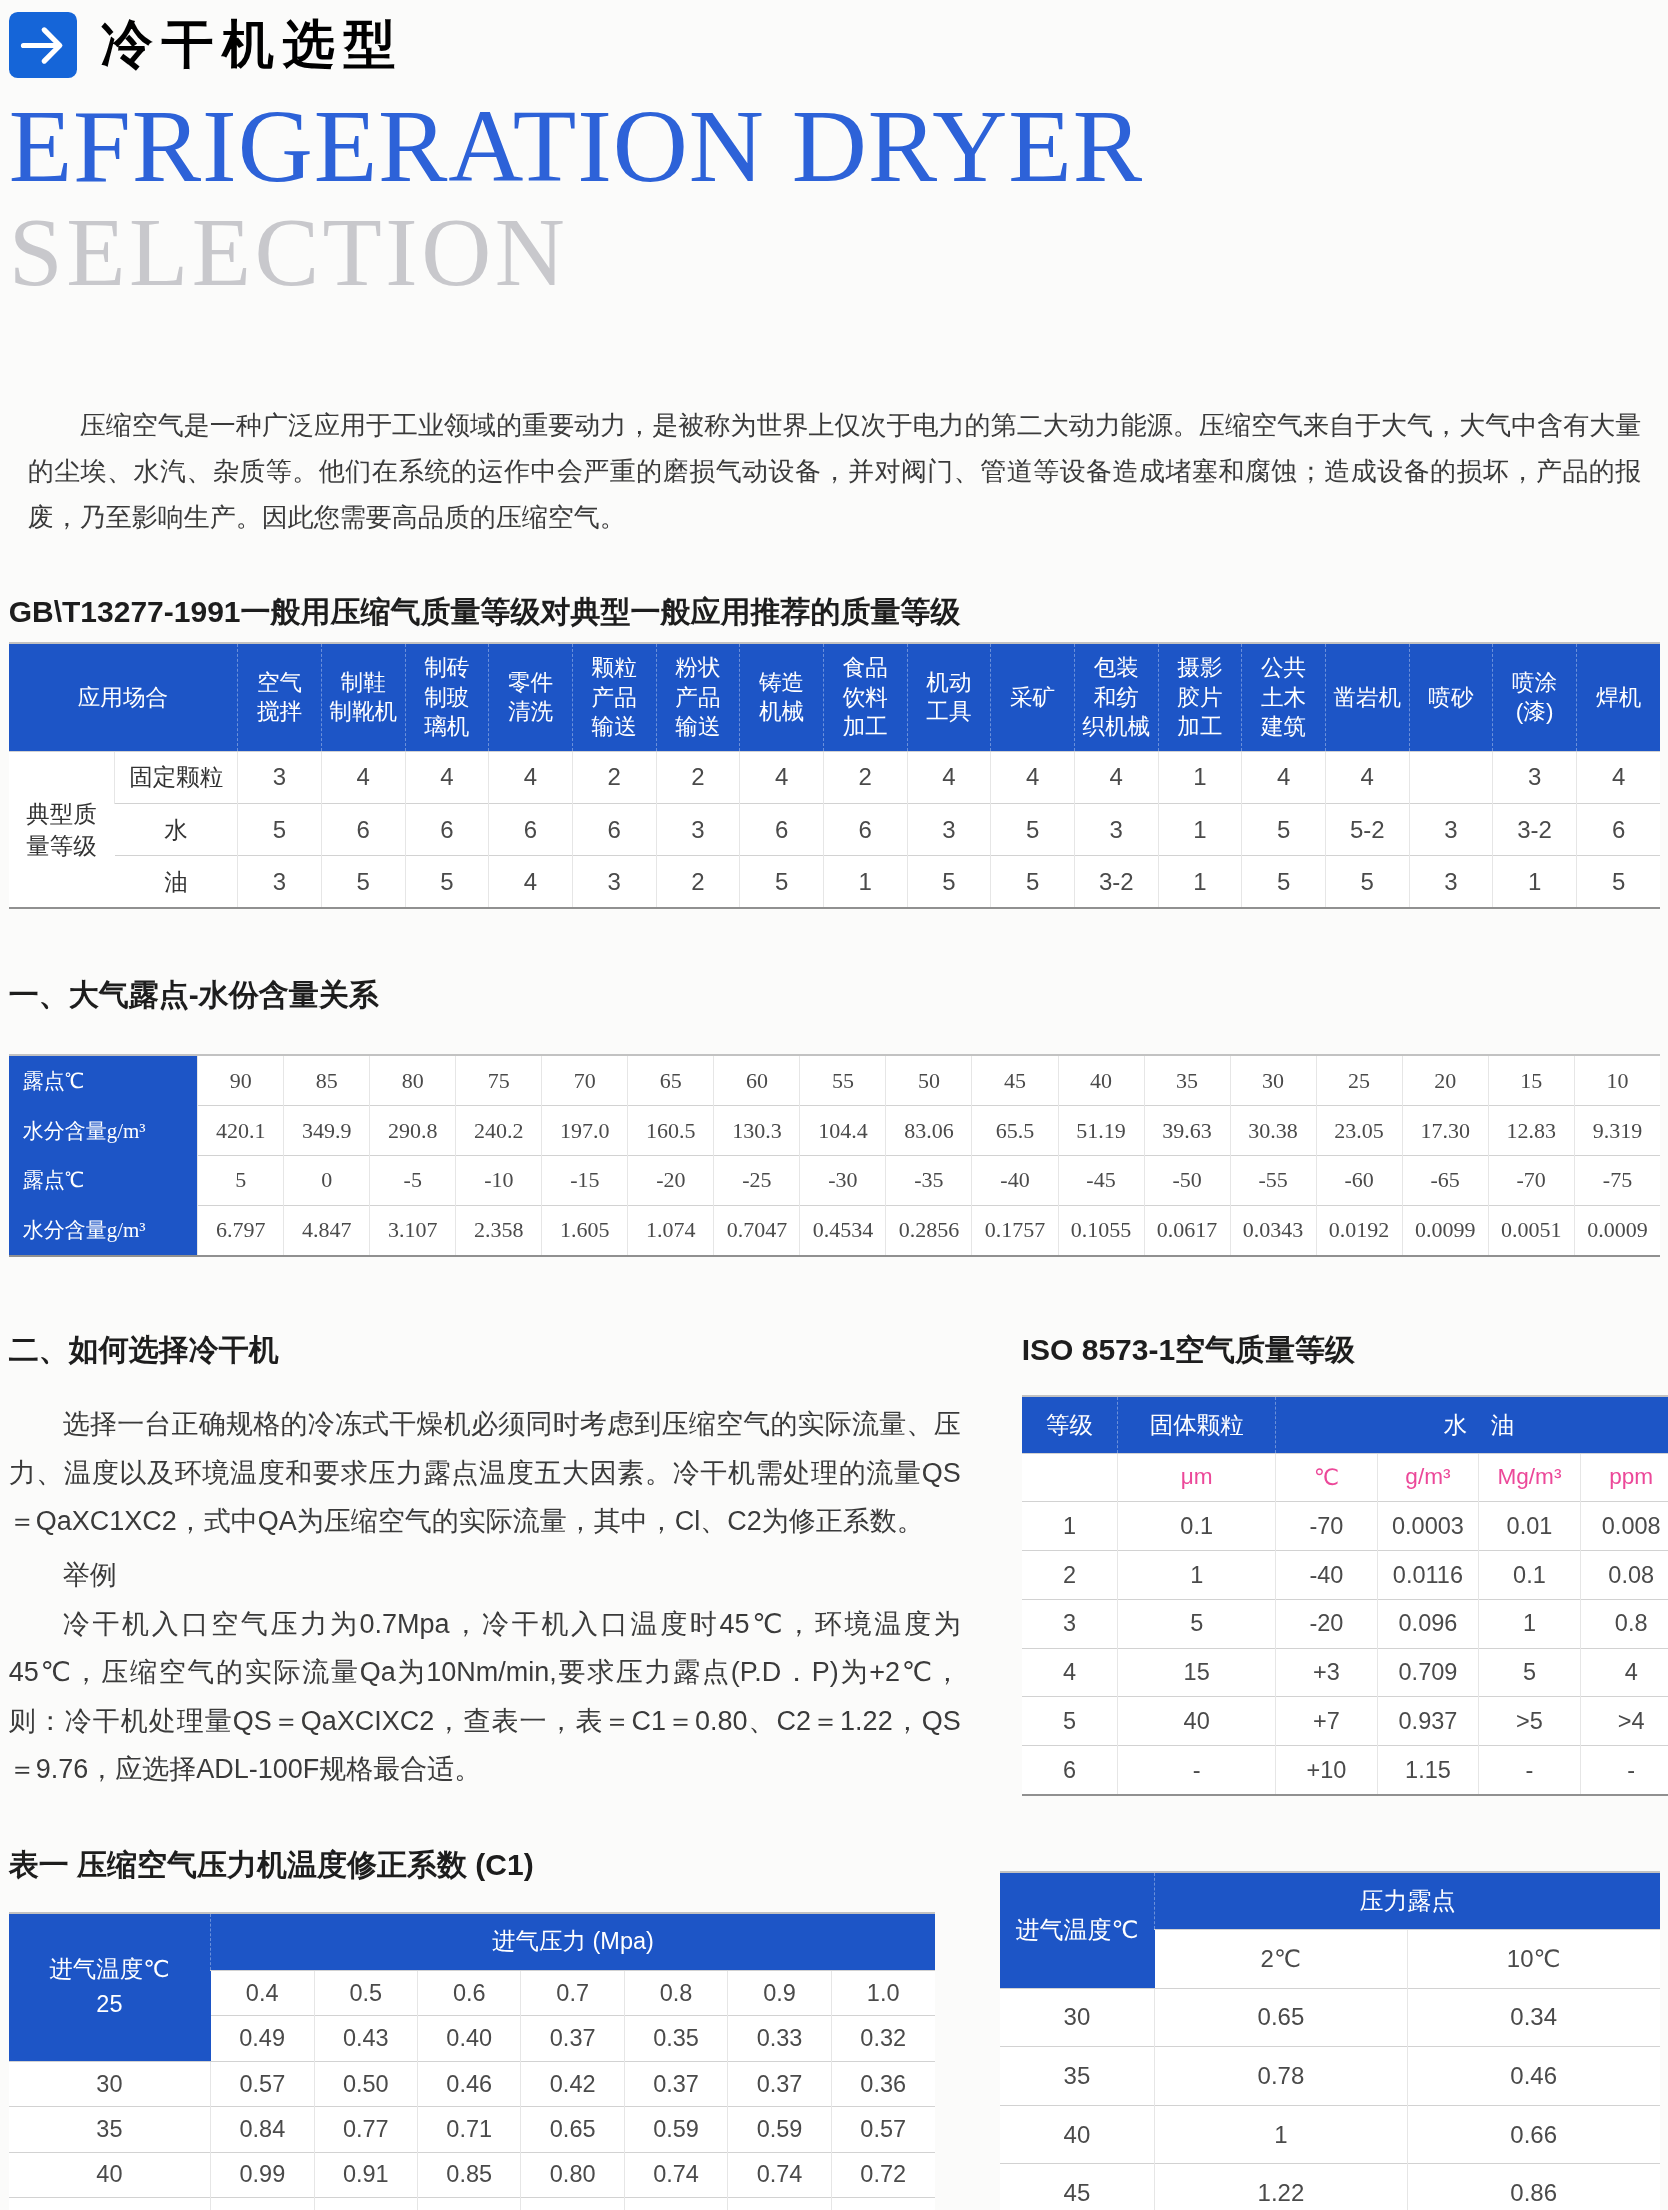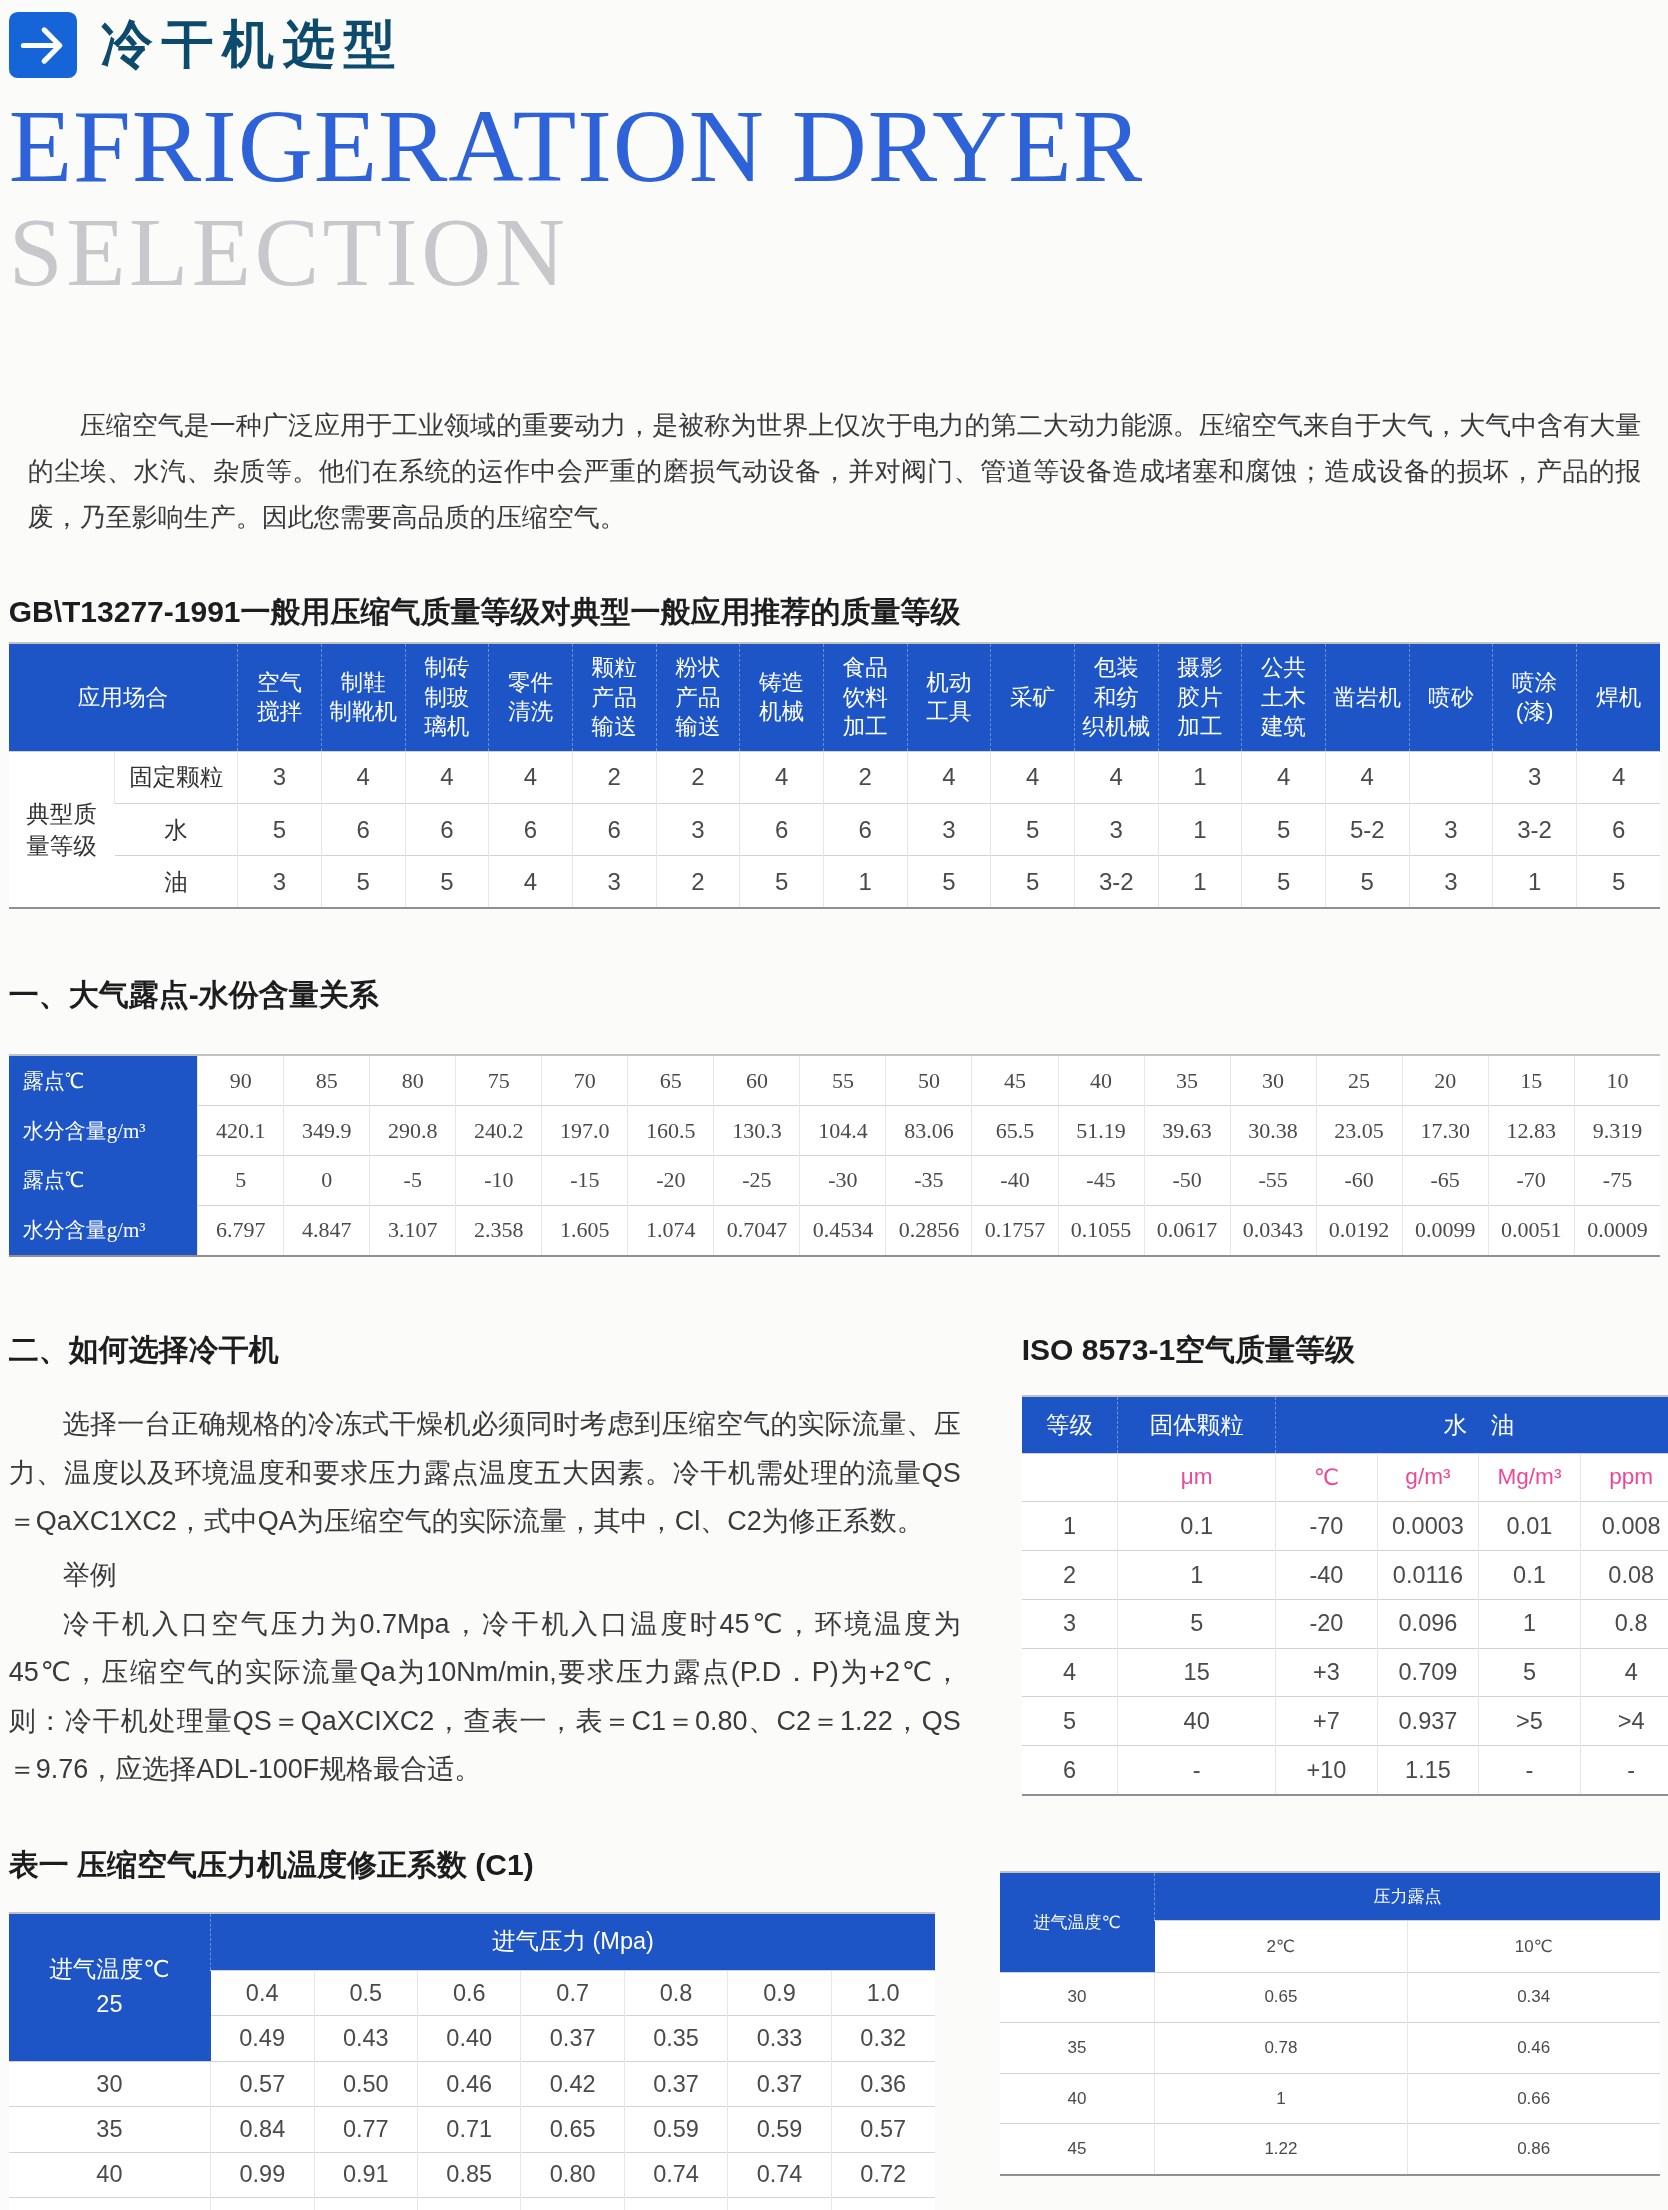--- a/index.html
+++ b/index.html
@@ -3,21 +3,21 @@
 <meta charset="utf-8">
 <style>
   * { margin:0; padding:0; box-sizing:border-box; }
   html,body { width:1669px; background:#fbfbfa; }
   body { height:2211px; font-family:"Liberation Sans","DejaVu Sans",sans-serif; color:#3c3c3c; overflow:hidden; }
   .page { padding:0 8.7px; }
 
   
   .brand-row { display:flex; align-items:center; gap:24px; padding-top:10.4px; }
   .brand-icon { width:68px; height:66px; background:#1565d8; border-radius:8.7px; display:flex; align-items:center; justify-content:center; flex:0 0 auto; }
-  .title-cn { font-size:52px; font-weight:700; color:#0c4a6e; letter-spacing:8.7px; }
+  .title-cn { font-size:52px; font-weight:700; color:#000000; letter-spacing:8.7px; }
   .title-en { font-family:"Liberation Serif","DejaVu Serif",serif; font-size:104px; line-height:1.0; color:#2d62d8; letter-spacing:0.9px; margin-top:14px; white-space:nowrap; }
   .subtitle-en { font-family:"Liberation Serif","DejaVu Serif",serif; font-size:97px; line-height:1.0; color:#c8c8cc; letter-spacing:3.5px; margin-top:5.2px; }
 
   .intro { margin:101px 19px 0 19px; font-size:26px; line-height:1.78; text-align:justify; text-indent:2em; color:#3a3a3a; }
 
   h2.sec { font-size:30px; font-weight:600; color:#1d1d1d; }
   .gb-head { margin-top:52px; }
 
   
   table { width:100%; border-collapse:collapse; table-layout:fixed;
@@ -51,21 +51,21 @@
   .t-iso td { font-size:23.5px; padding:10.4px 3.5px; }
   .t-iso td.hdr { font-size:23.5px; padding:12px 3.5px; }
   .t-iso td.unit { font-size:22.6px; padding:10.4px 3.5px; }
 
   
   .bottom { display:grid; grid-template-columns:926px 660px; column-gap:65px; margin-top:49px; align-items:start; }
   .t-c1 { margin-top:26px; }
   .t-c1 td { font-size:23.5px; padding:8.7px 3.5px; }
   .t-c1 td.hdr { padding:10.4px 3.5px; line-height:1.5; }
   .t-c2 { margin-top:26px; }
-  .t-c2 td { font-size:17px; padding:14.8px 3.5px; }
+  .t-c2 td { font-size:24px; padding:14.8px 3.5px; }
   .t-c2 td.hdr { padding:12px 3.5px; }
 </style>
 </head>
 <body>
 
 <div class="page">
 
   <div class="brand-row">
     <div class="brand-icon">
       <svg width="45" height="45" viewBox="0 0 52 52">

